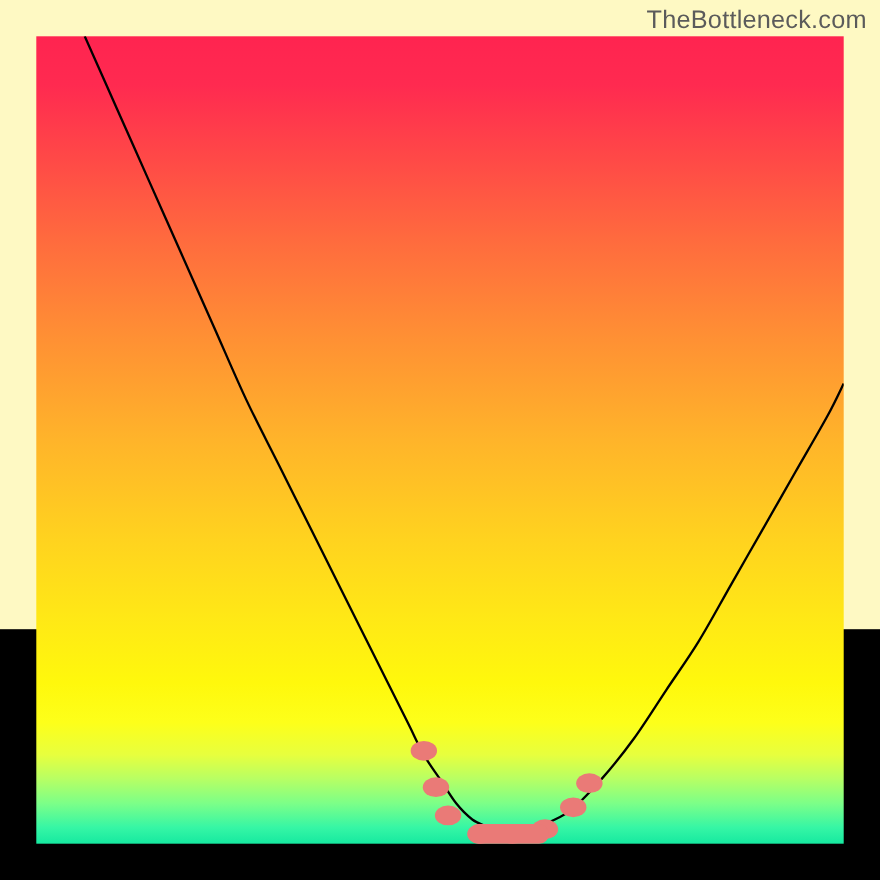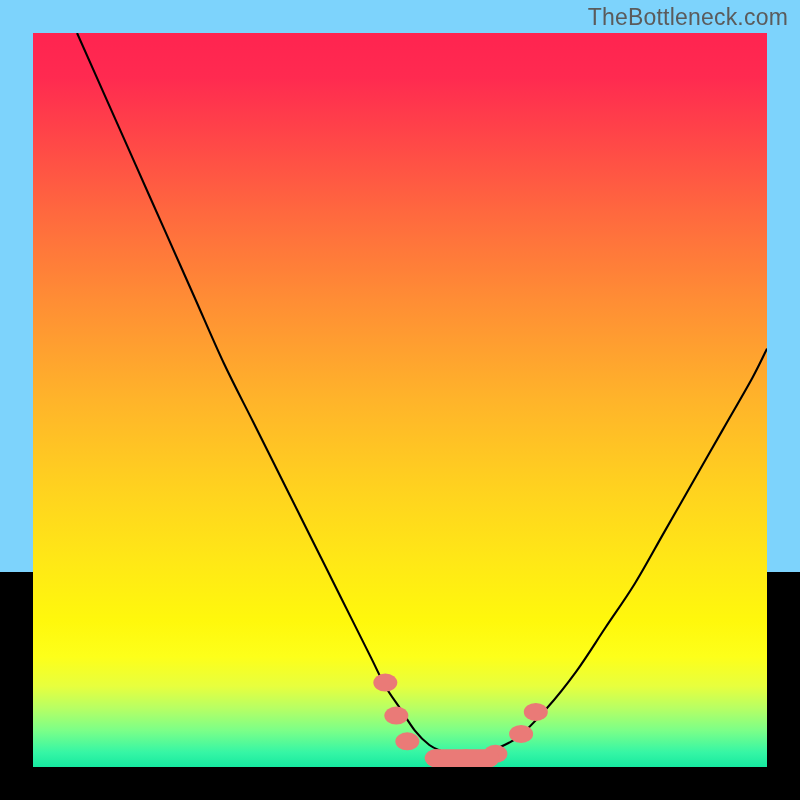--- a/index.html
+++ b/index.html
@@ -8,21 +8,21 @@
     width: 800px;
     height: 800px;
     overflow: hidden;
     background: #000;
     font-family: Arial, Helvetica, sans-serif;
   }
   .frame {
     position: relative;
     width: 800px;
     height: 572px;
-    background: #7dd3fc;
+    background: #fef9c3;
   }
   .plot-area {
     position: absolute;
     left: 33px;
     top: 33px;
     width: 734px;
     height: 734px;
   }
   .gradient-bg {
     position: absolute;

